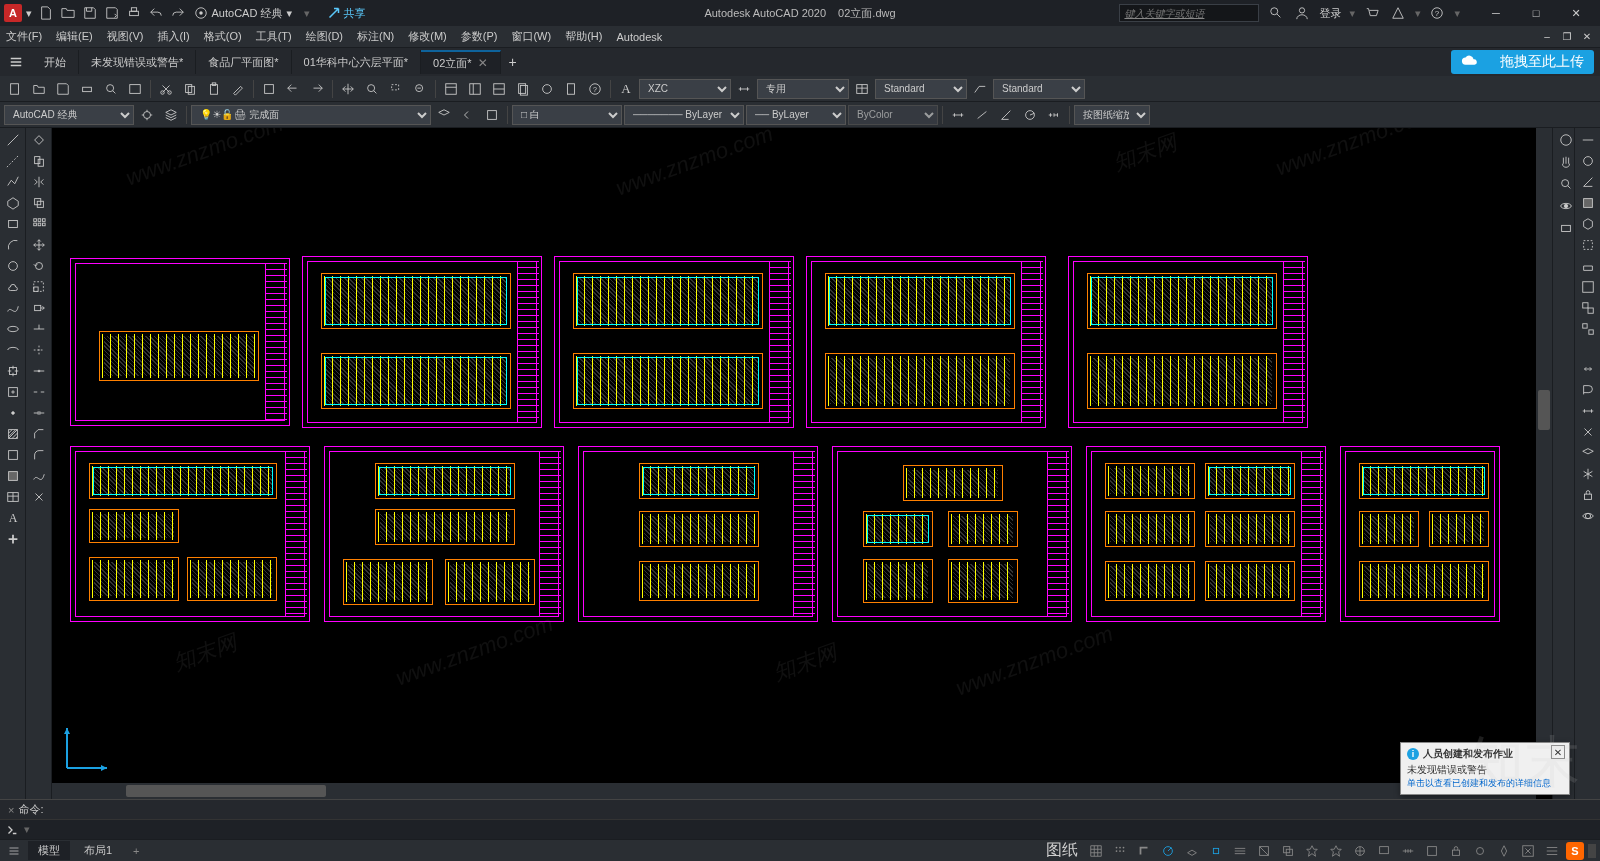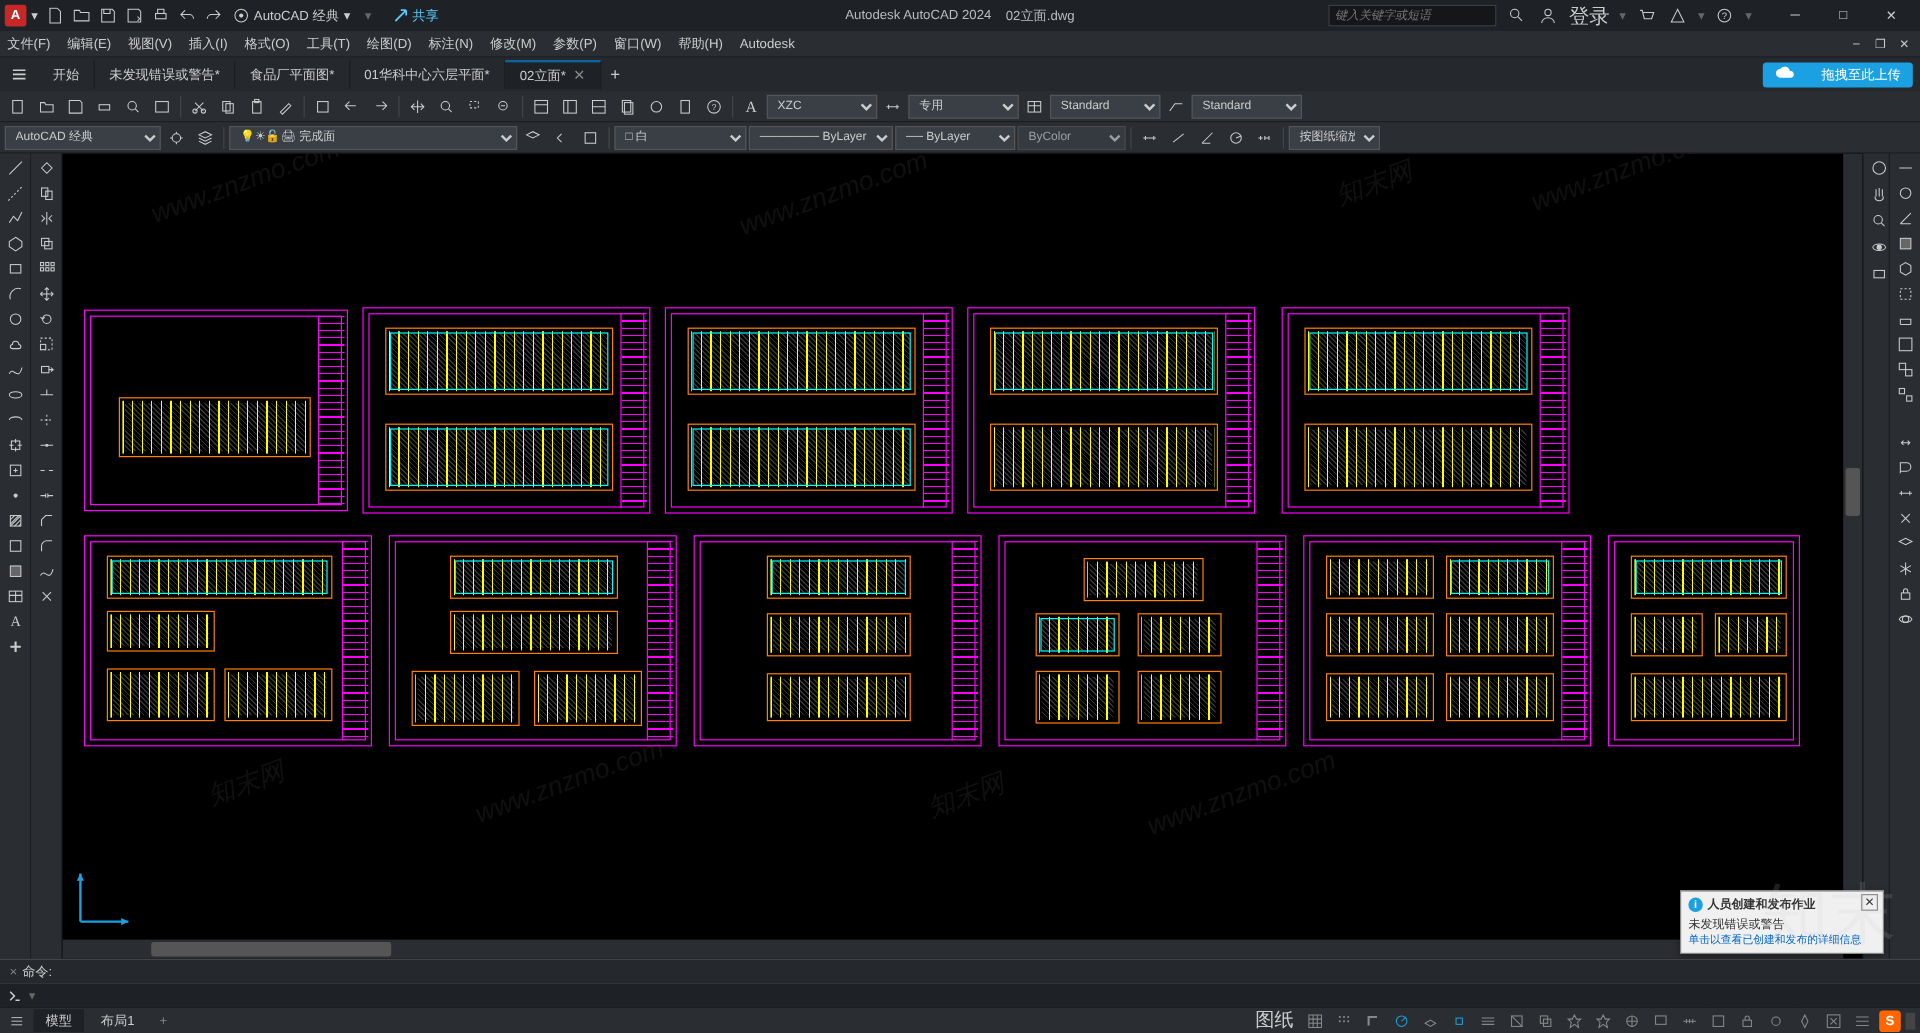--- a/index.html
+++ b/index.html
@@ -9,40 +9,40 @@
 .titlebar { height: 26px; background: #1e2126; display: flex; align-items: center; padding: 0 4px; }
 .titlebar .logo { width: 18px; height: 18px; background: #c62828; border-radius: 2px; display: flex; align-items: center; justify-content: center; color: #fff; font-weight: bold; font-size: 11px; margin-right: 4px; }
 .titlebar .qat { display: flex; gap: 2px; }
 .titlebar .qat .qbtn { width: 20px; height: 20px; display: flex; align-items: center; justify-content: center; color: #ccc; cursor: pointer; }
 .titlebar .qbtn svg { width: 14px; height: 14px; fill: #ccc; }
 .titlebar .ws-label { margin: 0 6px; color: #ccc; font-size: 11px; display: flex; align-items: center; gap: 4px; }
 .titlebar .ws-label .ws-icon { width:14px; height:14px; }
 .titlebar .share { margin-left: 18px; color: #5ac8fa; font-size: 11px; display: flex; align-items: center; gap: 4px; }
 .titlebar .center { position: absolute; left: 50%; transform: translateX(-50%); display: flex; align-items: center; gap: 12px; color: #bbb; font-size: 11px; }
 .titlebar .right { margin-left: auto; display: flex; align-items: center; gap: 8px; }
-.titlebar .search-box { width: 140px; height: 18px; background: #141619; border: 1px solid #3a3f46; color: #888; font-size: 10px; padding: 0 4px; font-style: italic; }
+.titlebar .search-box { width: 140px; height: 18px; background: #141619; border: 1px solid #3a3f46; color: #888; font-size: 10px; padding: 0 4px; font-style: italic; text-decoration: underline; }
 .titlebar .r-icon { width: 18px; height: 18px; display:flex; align-items:center; justify-content:center; color:#ccc; }
-.titlebar .login { color:#ccc; font-size:17px; }
+.titlebar .login { color:#ccc; font-size:11px; }
 .titlebar .win-btns { display:flex; gap:0; margin-left:8px; }
 .titlebar .win-btn { width:40px; height:26px; display:flex; align-items:center; justify-content:center; color:#ccc; }
 
 
 .menubar { height: 22px; background: #2a2e33; border-bottom: 1px solid #1a1d21; display: flex; align-items: center; padding: 0 6px; gap: 14px; }
 .menubar .menu-item { color: #ccc; font-size: 11px; cursor: pointer; }
 .menubar .mdi-btns { margin-left:auto; display:flex; gap:6px; }
 .menubar .mdi-btn { width:14px; height:14px; color:#ccc; display:flex; align-items:center; justify-content:center; font-size:10px; }
 
 
 .filetabs { height: 28px; background: #25282d; display: flex; align-items: center; padding: 0 6px; }
 .filetabs .ftab { height: 24px; padding: 0 12px; display: flex; align-items: center; gap: 6px; color: #ccc; font-size: 11px; border-right: 1px solid #1a1d21; cursor: pointer; }
 .filetabs .ftab.active { background: #1e2126; border-top: 2px solid #0e639c; }
 .filetabs .ftab .close { font-size: 12px; color: #888; }
 .filetabs .newtab { width: 24px; height: 24px; display:flex; align-items:center; justify-content:center; color:#ccc; font-size:14px; }
 .filetabs .ham { width:20px; height:20px; display:flex; align-items:center; justify-content:center; margin-right:6px; }
-.filetabs .upload-btn { margin-left:auto; background:#1ba1e2; color:#fff; padding:3px 10px; border-radius:3px; display:flex; align-items:center; gap:21px; font-size:11px; }
+.filetabs .upload-btn { margin-left:auto; background:#1ba1e2; color:#fff; padding:3px 10px; border-radius:3px; display:flex; align-items:center; gap:21px; font-size:14px; }
 
 
 .toolbar-row { height: 26px; background: #2a2e33; border-bottom: 1px solid #1a1d21; display: flex; align-items: center; padding: 0 4px; gap: 2px; }
 .tbtn { width: 22px; height: 22px; display: flex; align-items: center; justify-content: center; cursor: pointer; border: 1px solid transparent; }
 .tbtn svg { width:14px; height:14px; fill:#ccc; }
 .tsep { width: 1px; height: 18px; background: #444; margin: 0 2px; }
 .tselect { height: 20px; background: #3a3f46; border: 1px solid #555; color: #ccc; font-size: 10px; padding: 0 4px; }
 .tselect.ws { width: 130px; }
 .tselect.layer { width: 240px; }
 .tselect.color { width: 110px; }
@@ -175,21 +175,21 @@
     <span>▾</span>
   </div>
   <span style="color:#666;margin-left:6px;">▾</span>
   <div class="share">
     <svg width="12" height="12" viewBox="0 0 16 16">
         <path d="M2 14L14 2M14 2v6M14 2H8" stroke="#5ac8fa" fill="none" stroke-width="2"></path>
       </svg>
     <span>共享</span>
   </div>
   <div class="center">
-    <span>Autodesk AutoCAD 2024</span>
+    <span>Autodesk AutoCAD 2020</span>
     <span>02立面.dwg</span>
   </div>
   <div class="right">
     <input class="search-box" placeholder="键入关键字或短语" style="">
     <div class="r-icon">
         <svg viewBox="0 0 16 16" width="14" height="14">
           <circle cx="6" cy="6" r="4" fill="none" stroke="#ccc"></circle>
           <path d="M9 9l4 4" stroke="#ccc"></path>
         </svg>
       </div>

